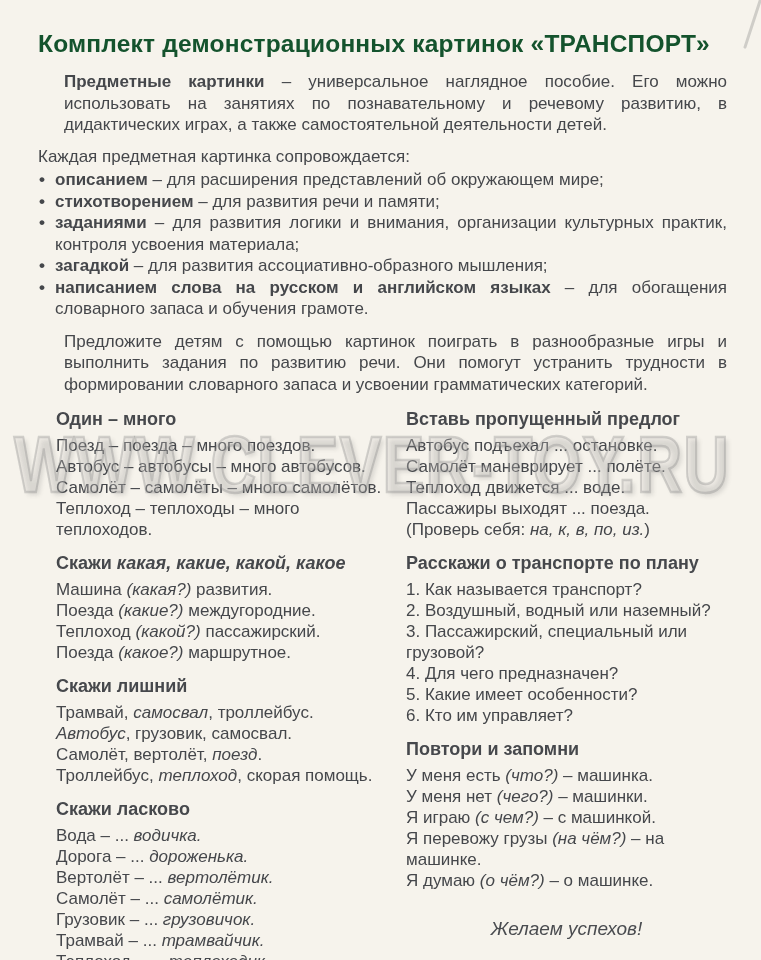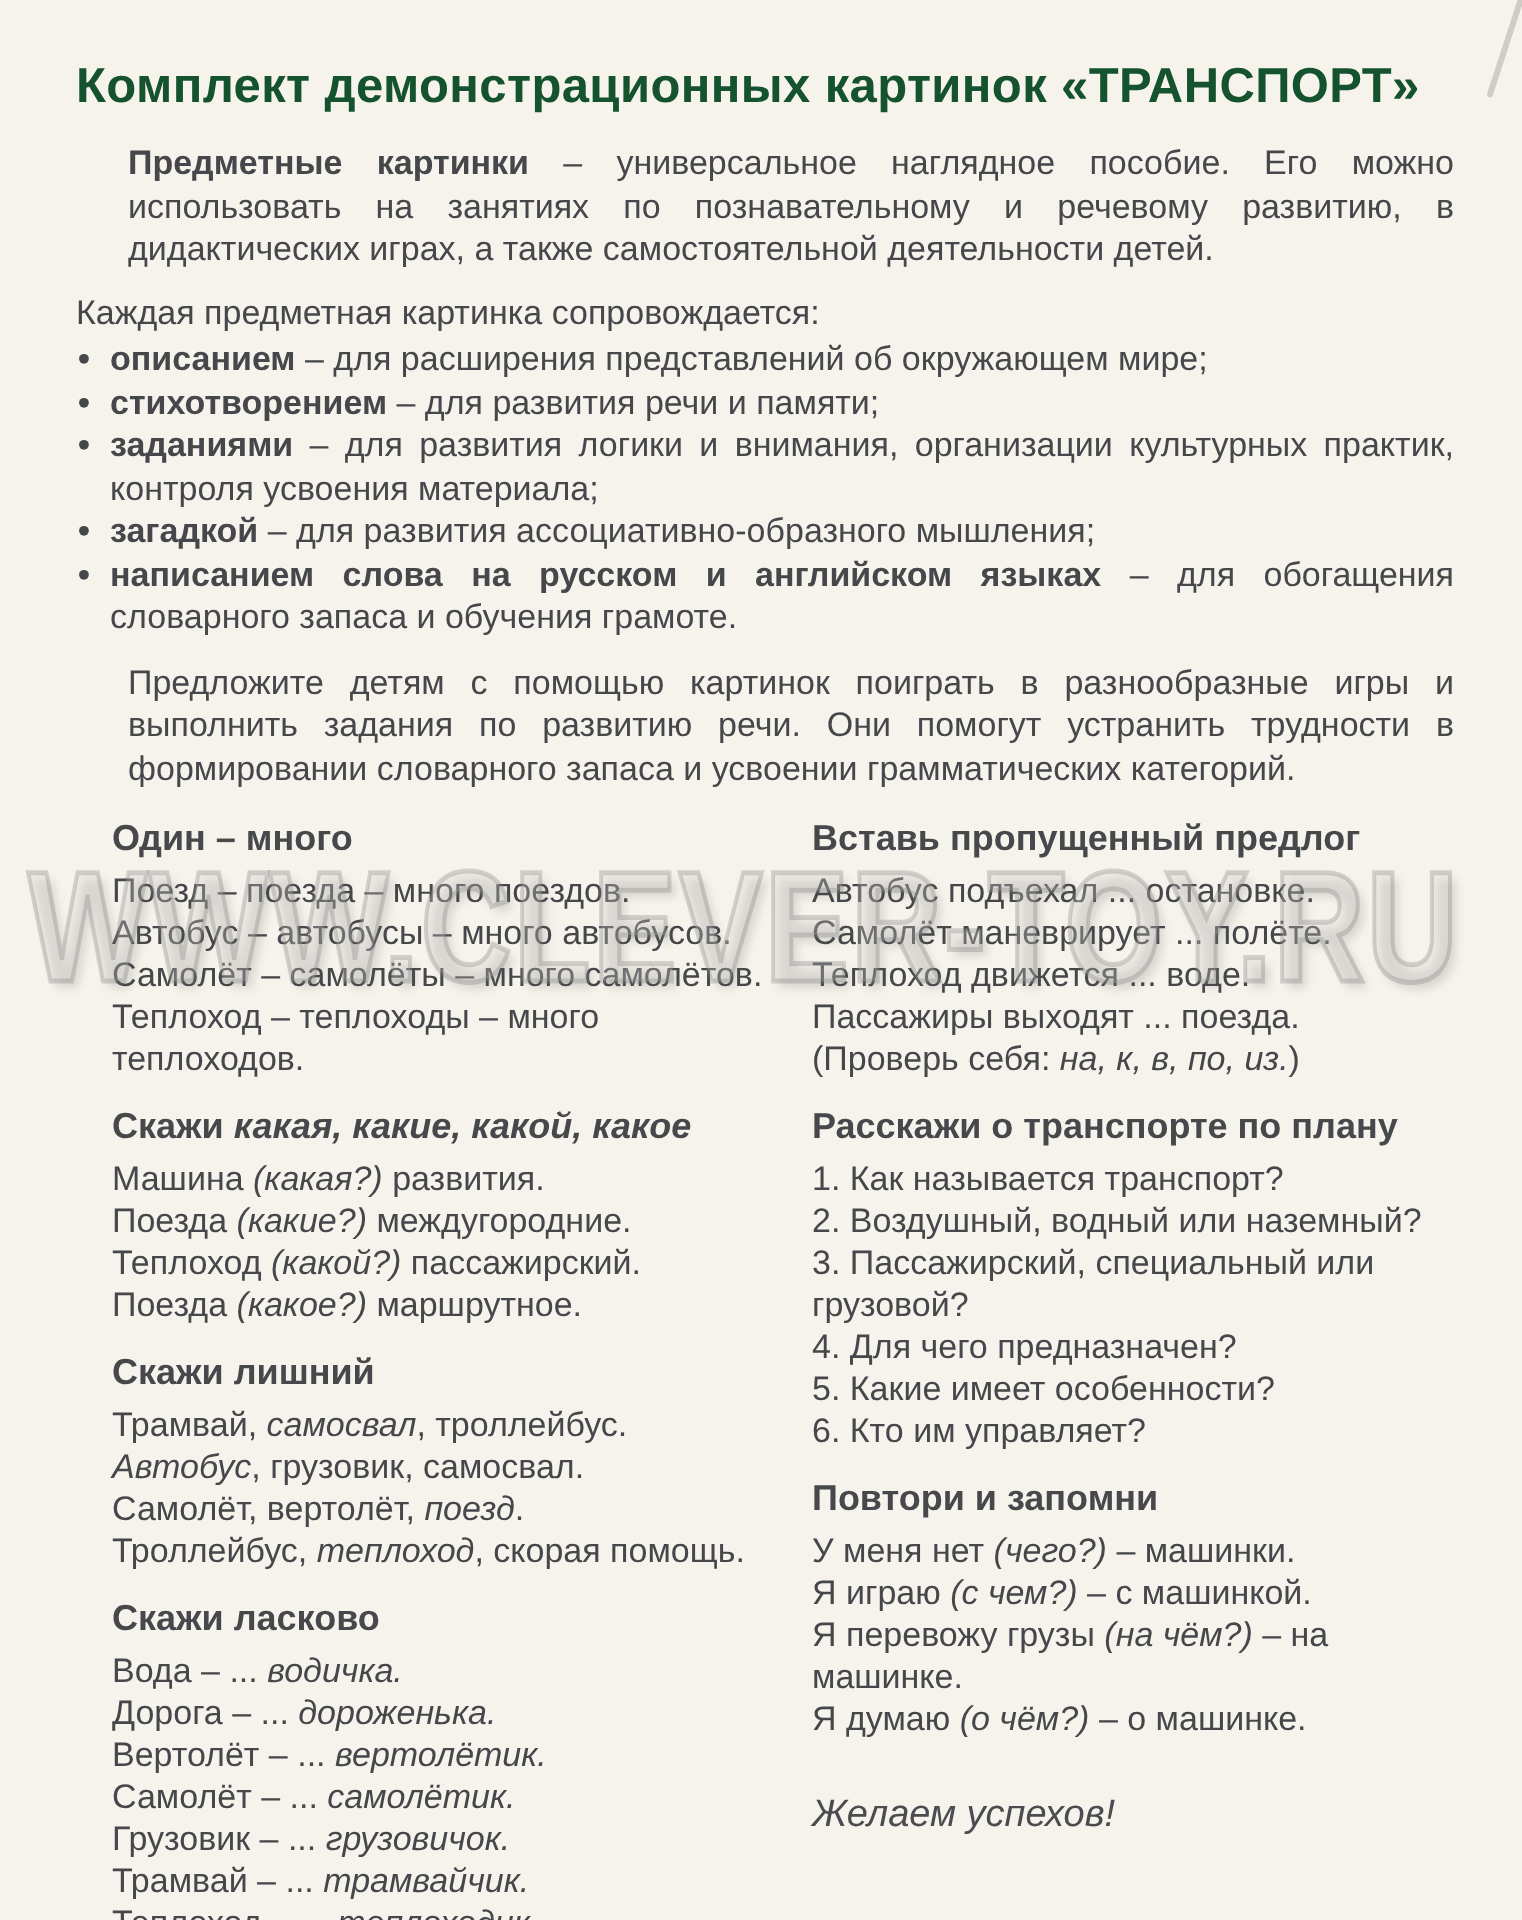--- a/index.html
+++ b/index.html
@@ -39,21 +39,21 @@
   .col-left{width:354px;padding-left:18px;}
   .col-right{width:335px;padding-left:14px;}
   .sec-h{
     font-size:18px;font-weight:700;color:#46484c;
     margin:12px 0 5px 0;line-height:22px;
   }
   .sec-h:first-child{margin-top:0;}
   .line{font-size:17px;line-height:21px;}
   .it{font-style:italic;}
   .closing{
-    font-style:italic;font-size:19px;
+    text-align:center;font-style:italic;font-size:19px;
     margin-top:27px;color:#4a4c50;
   }
   .watermark{
     position:absolute;left:14px;top:428px;width:740px;
     font-size:63px;font-weight:700;white-space:nowrap;
     letter-spacing:1px;
     color:rgba(215,213,208,0.28);
     -webkit-text-stroke:2px rgba(130,130,130,0.32);
     text-shadow:3px 3px 4px rgba(90,90,90,0.18);
     transform:scaleY(1.25);
@@ -118,20 +118,21 @@
           <div class="line"><span>Пассажиры выходят ... поезда.</span></div>
           <div class="line"><span>(Проверь себя: </span><span class="it">на, к, в, по, из.</span><span>)</span></div>
           <div class="sec-h"><span>Расскажи о транспорте по плану</span></div>
           <div class="line"><span>1. Как называется транспорт?</span></div>
           <div class="line"><span>2. Воздушный, водный или наземный?</span></div>
           <div class="line"><span>3. Пассажирский, специальный или грузо­вой?</span></div>
           <div class="line"><span>4. Для чего предназначен?</span></div>
           <div class="line"><span>5. Какие имеет особенности?</span></div>
           <div class="line"><span>6. Кто им управляет?</span></div>
           <div class="sec-h"><span>Повтори и запомни</span></div>
+          <div class="line"><span>У меня есть </span><span class="it">(что?)</span><span> – машинка.</span></div>
           <div class="line"><span>У меня нет </span><span class="it">(чего?)</span><span> – машинки.</span></div>
           <div class="line"><span>Я играю </span><span class="it">(с чем?)</span><span> – с машинкой.</span></div>
           <div class="line"><span>Я перевожу грузы </span><span class="it">(на чём?)</span><span> – на машинке.</span></div>
           <div class="line"><span>Я думаю </span><span class="it">(о чём?)</span><span> – о машинке.</span></div>
         </div>
       <div class="closing">Желаем успехов!</div>
     </div>
   </div>
 </div>
 

